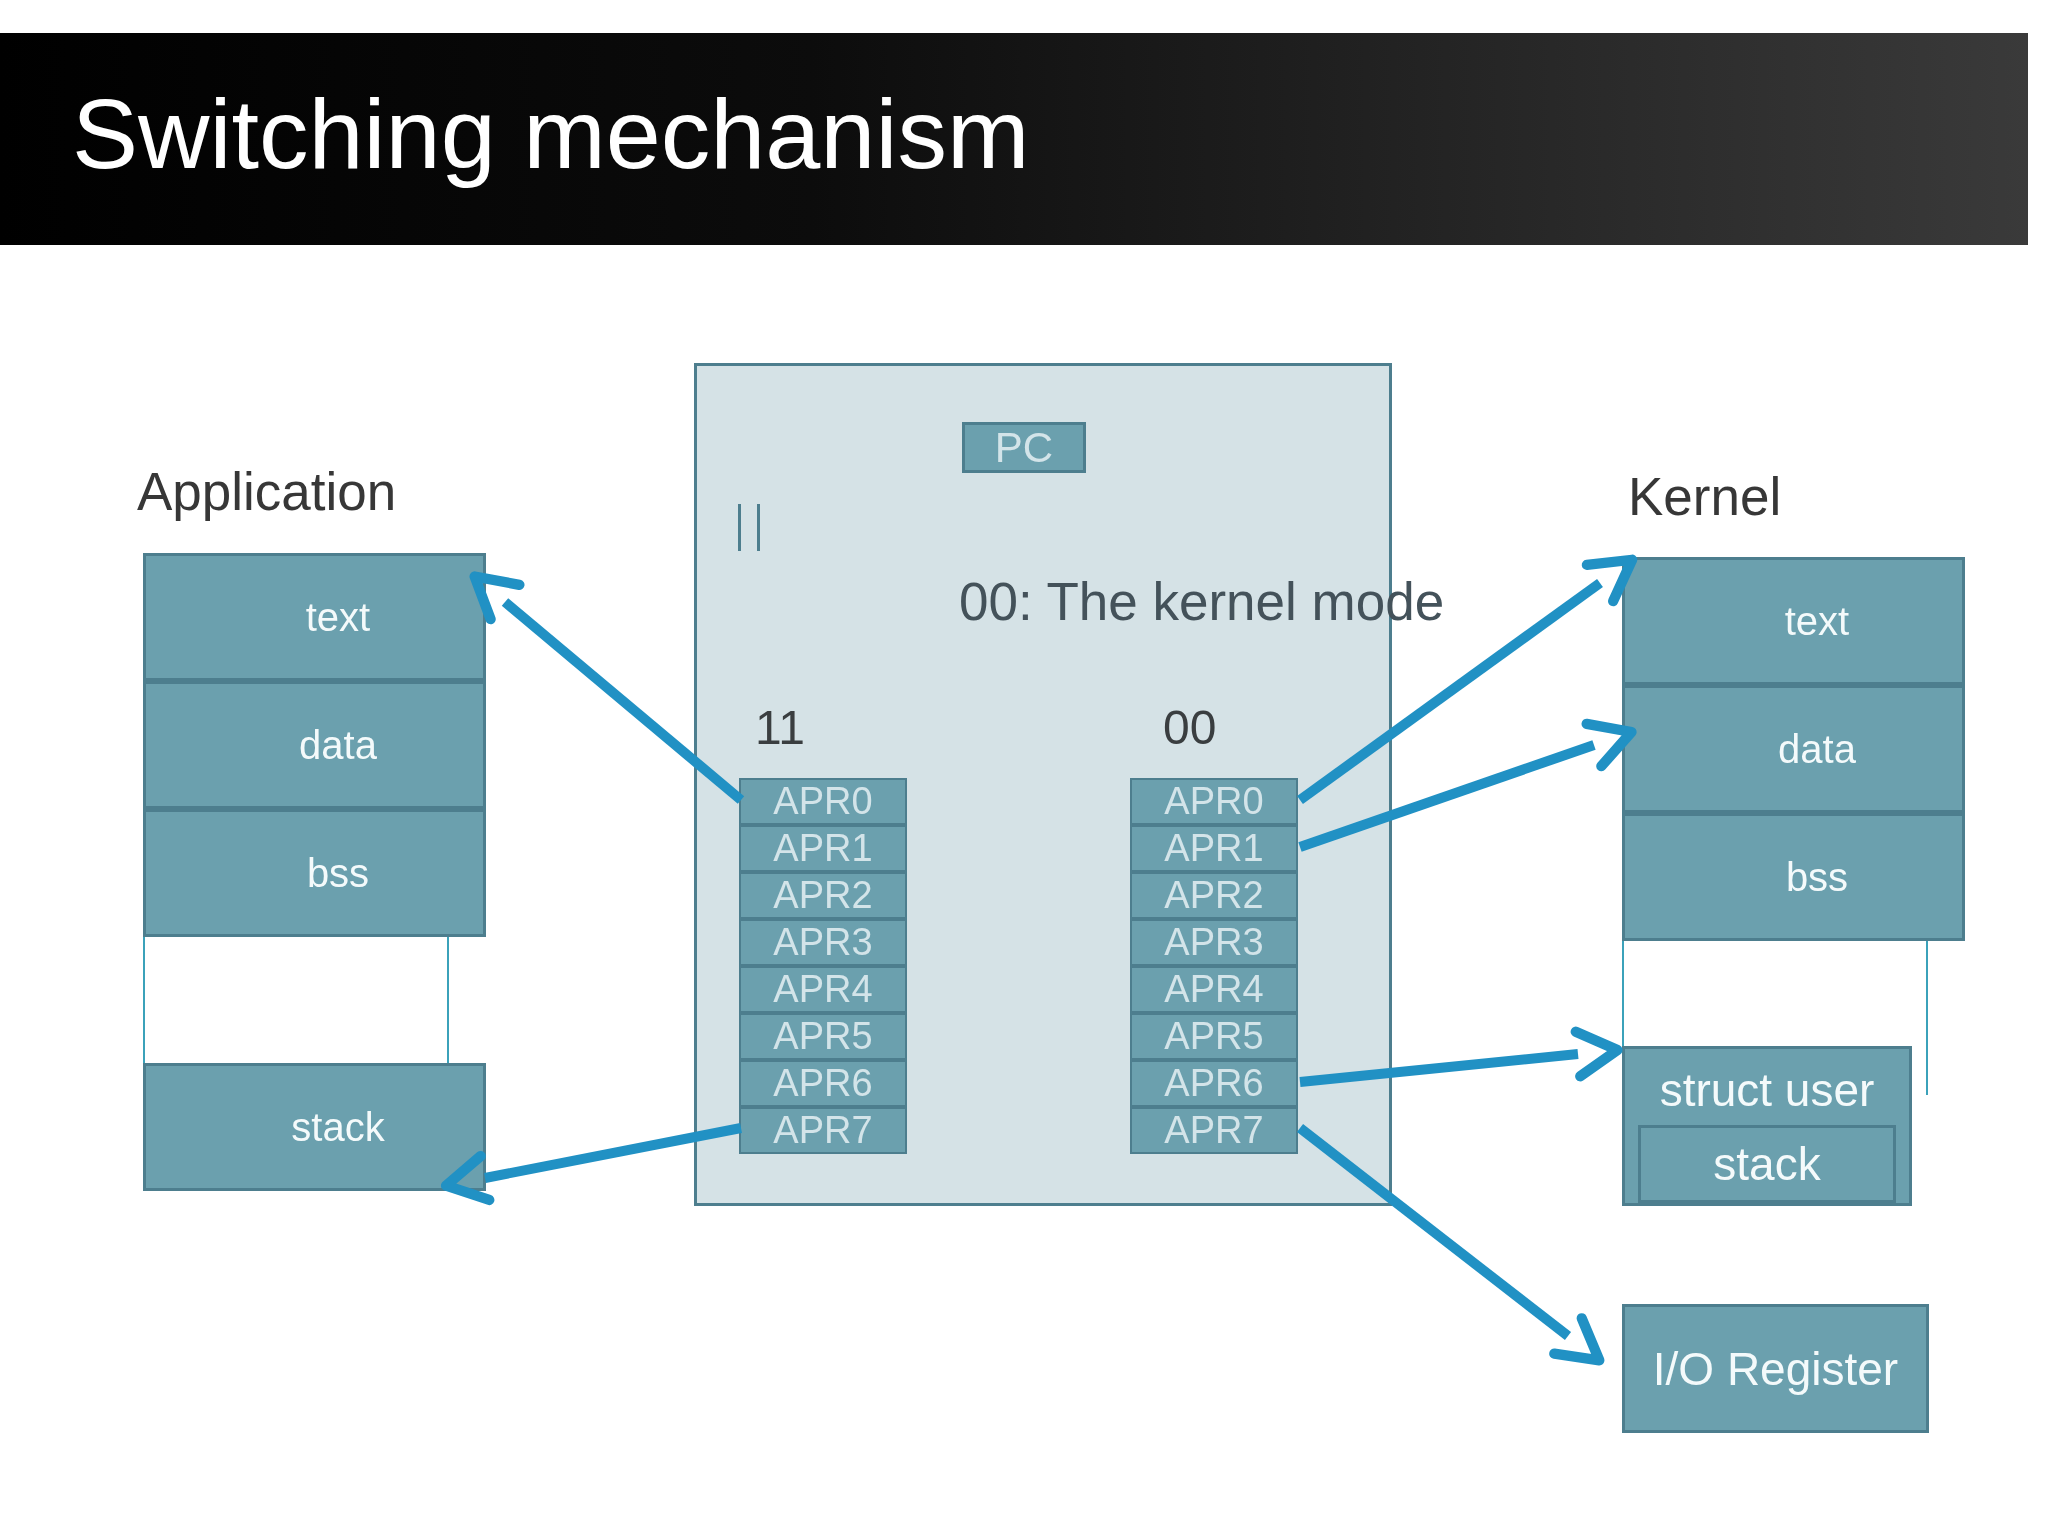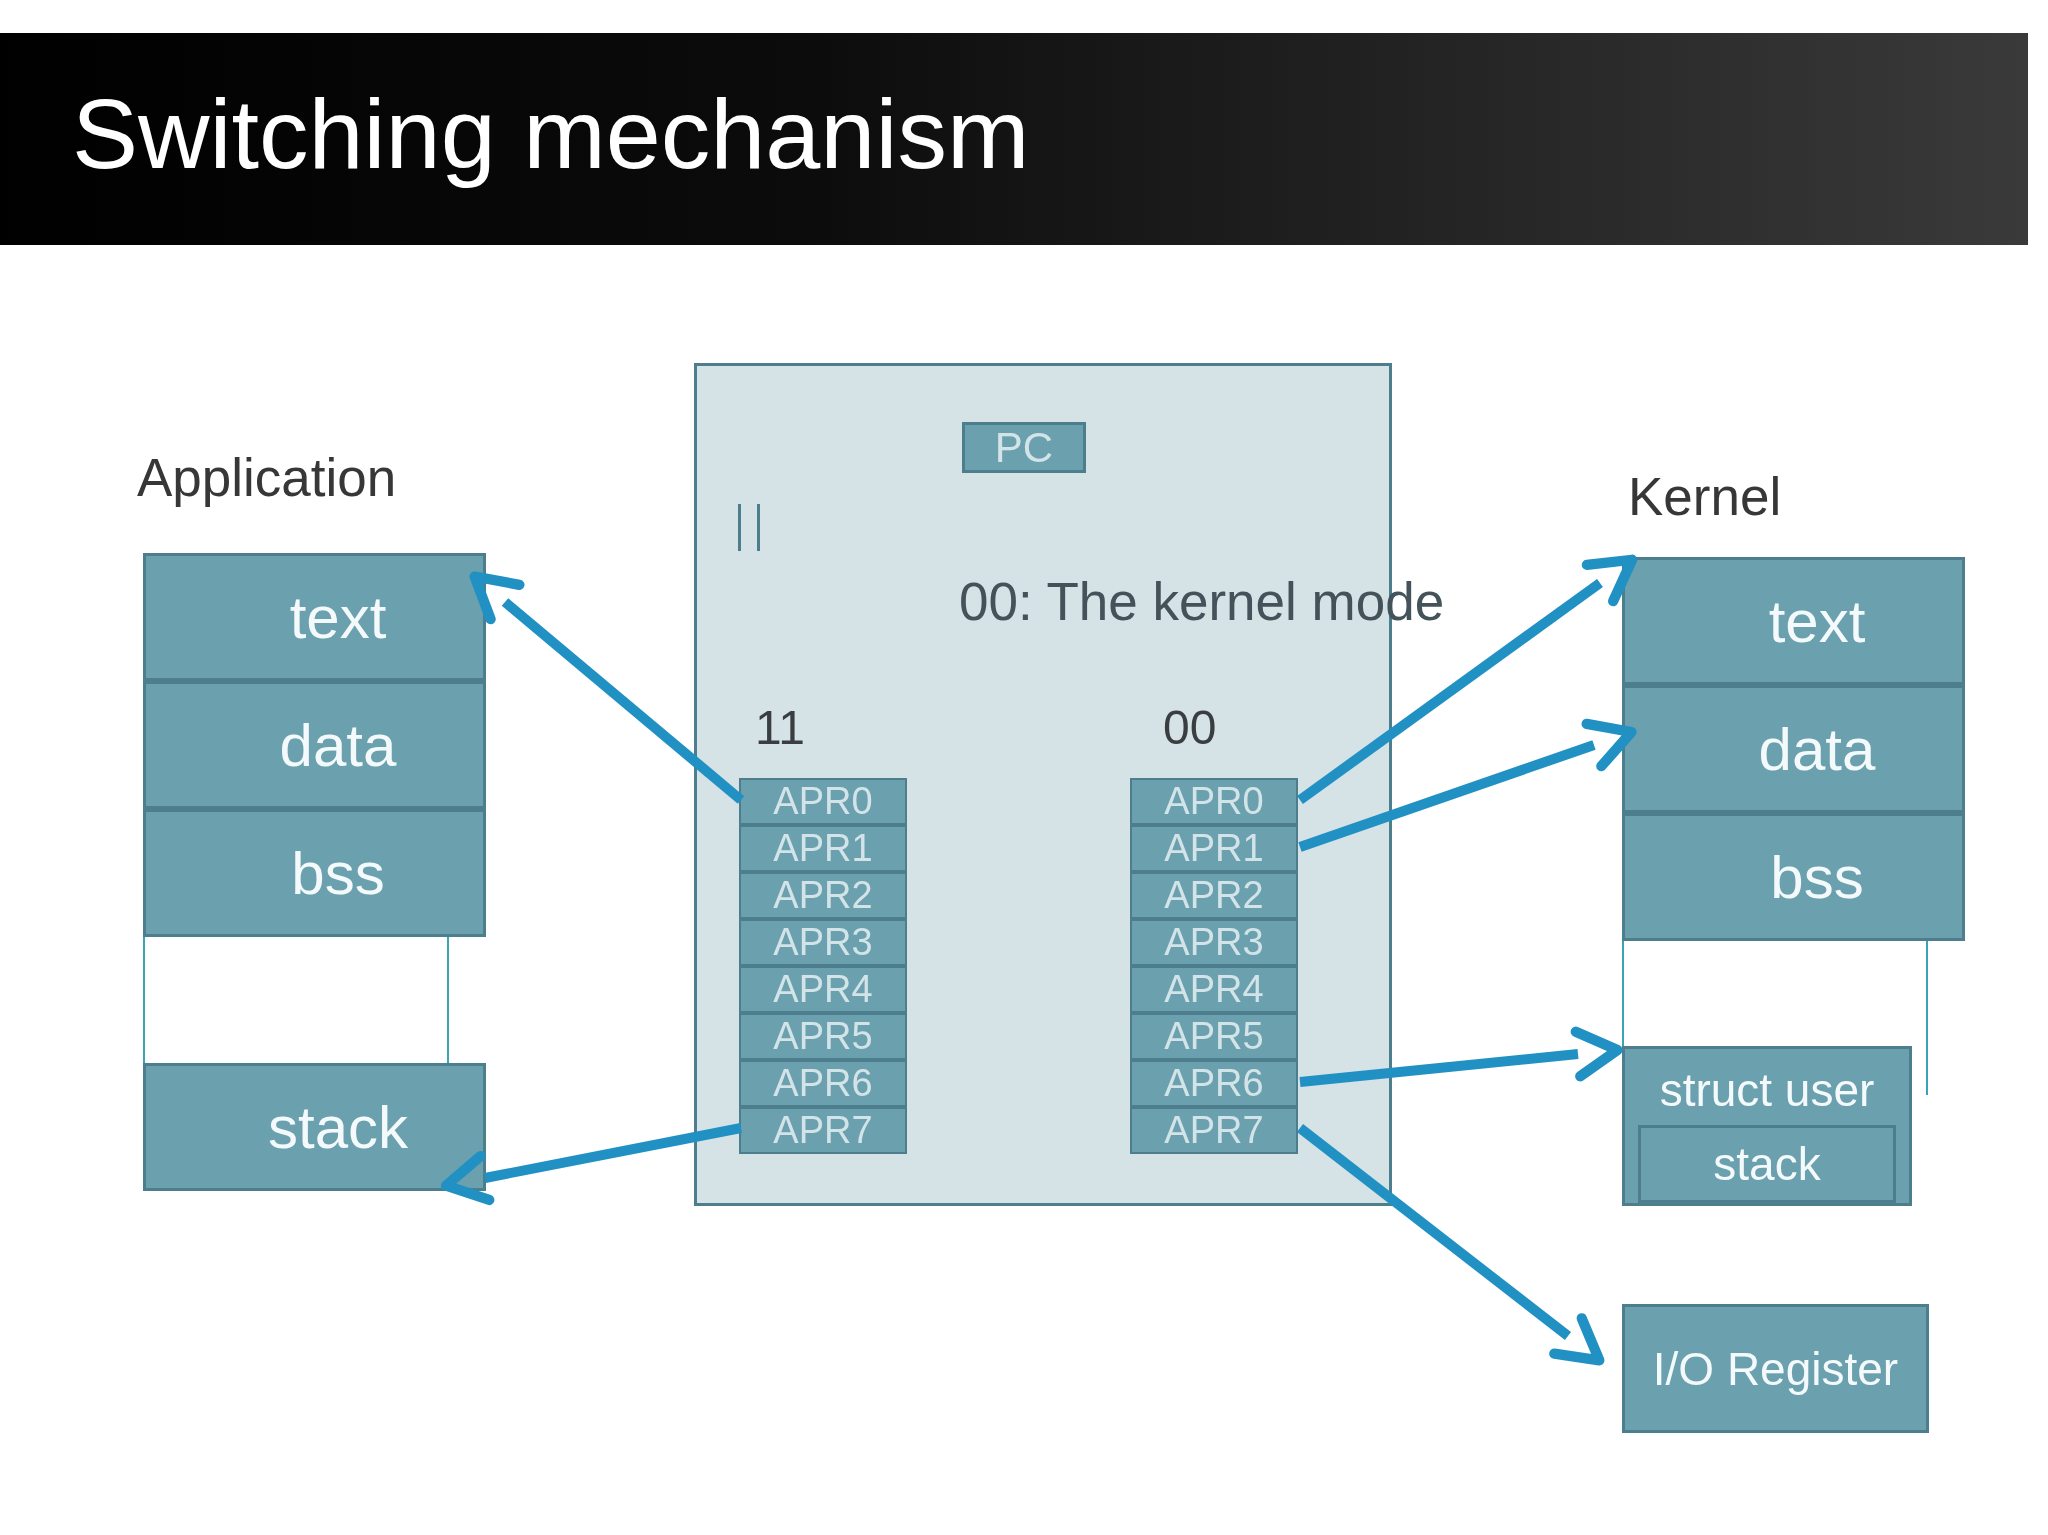--- a/index.html
+++ b/index.html
@@ -22,28 +22,28 @@
   .header-bar{
     position:absolute;left:0;top:33px;width:2028px;height:212px;
     background:linear-gradient(90deg,#000000 0%,#0c0c0c 40%,#3a3a3a 100%);
   }
   .slide-title{
     position:absolute;left:72px;top:50%;transform:translateY(-54%);
     color:#ffffff;font-size:99px;font-weight:400;letter-spacing:0;white-space:nowrap;
   }
   
   .col-heading{position:absolute;color:#373737;font-size:53px;}
-  .app-heading{left:137px;top:447px;}
+  .app-heading{left:137px;top:461px;}
   .kernel-heading{left:1628px;top:466px;}
   
   .seg{
     position:absolute;box-sizing:border-box;width:343px;
     background:var(--box-fill);border:3px solid var(--box-border);
     display:flex;align-items:center;justify-content:center;
-    color:var(--label-light);font-size:60px;padding-left:47px;
+    color:var(--label-light);font-size:40px;padding-left:47px;
   }
   .app-seg{left:143px;}
   .k-seg{left:1622px;}
   .seg-h{height:128px;}
   .app-text{top:553px;}  .app-data{top:681px;}  .app-bss{top:809px;}
   .app-gap{
     position:absolute;left:143px;top:937px;width:306px;height:126px;box-sizing:border-box;
     border-left:2px solid var(--thin-line);border-right:2px solid var(--thin-line);
     background:#ffffff;
   }

